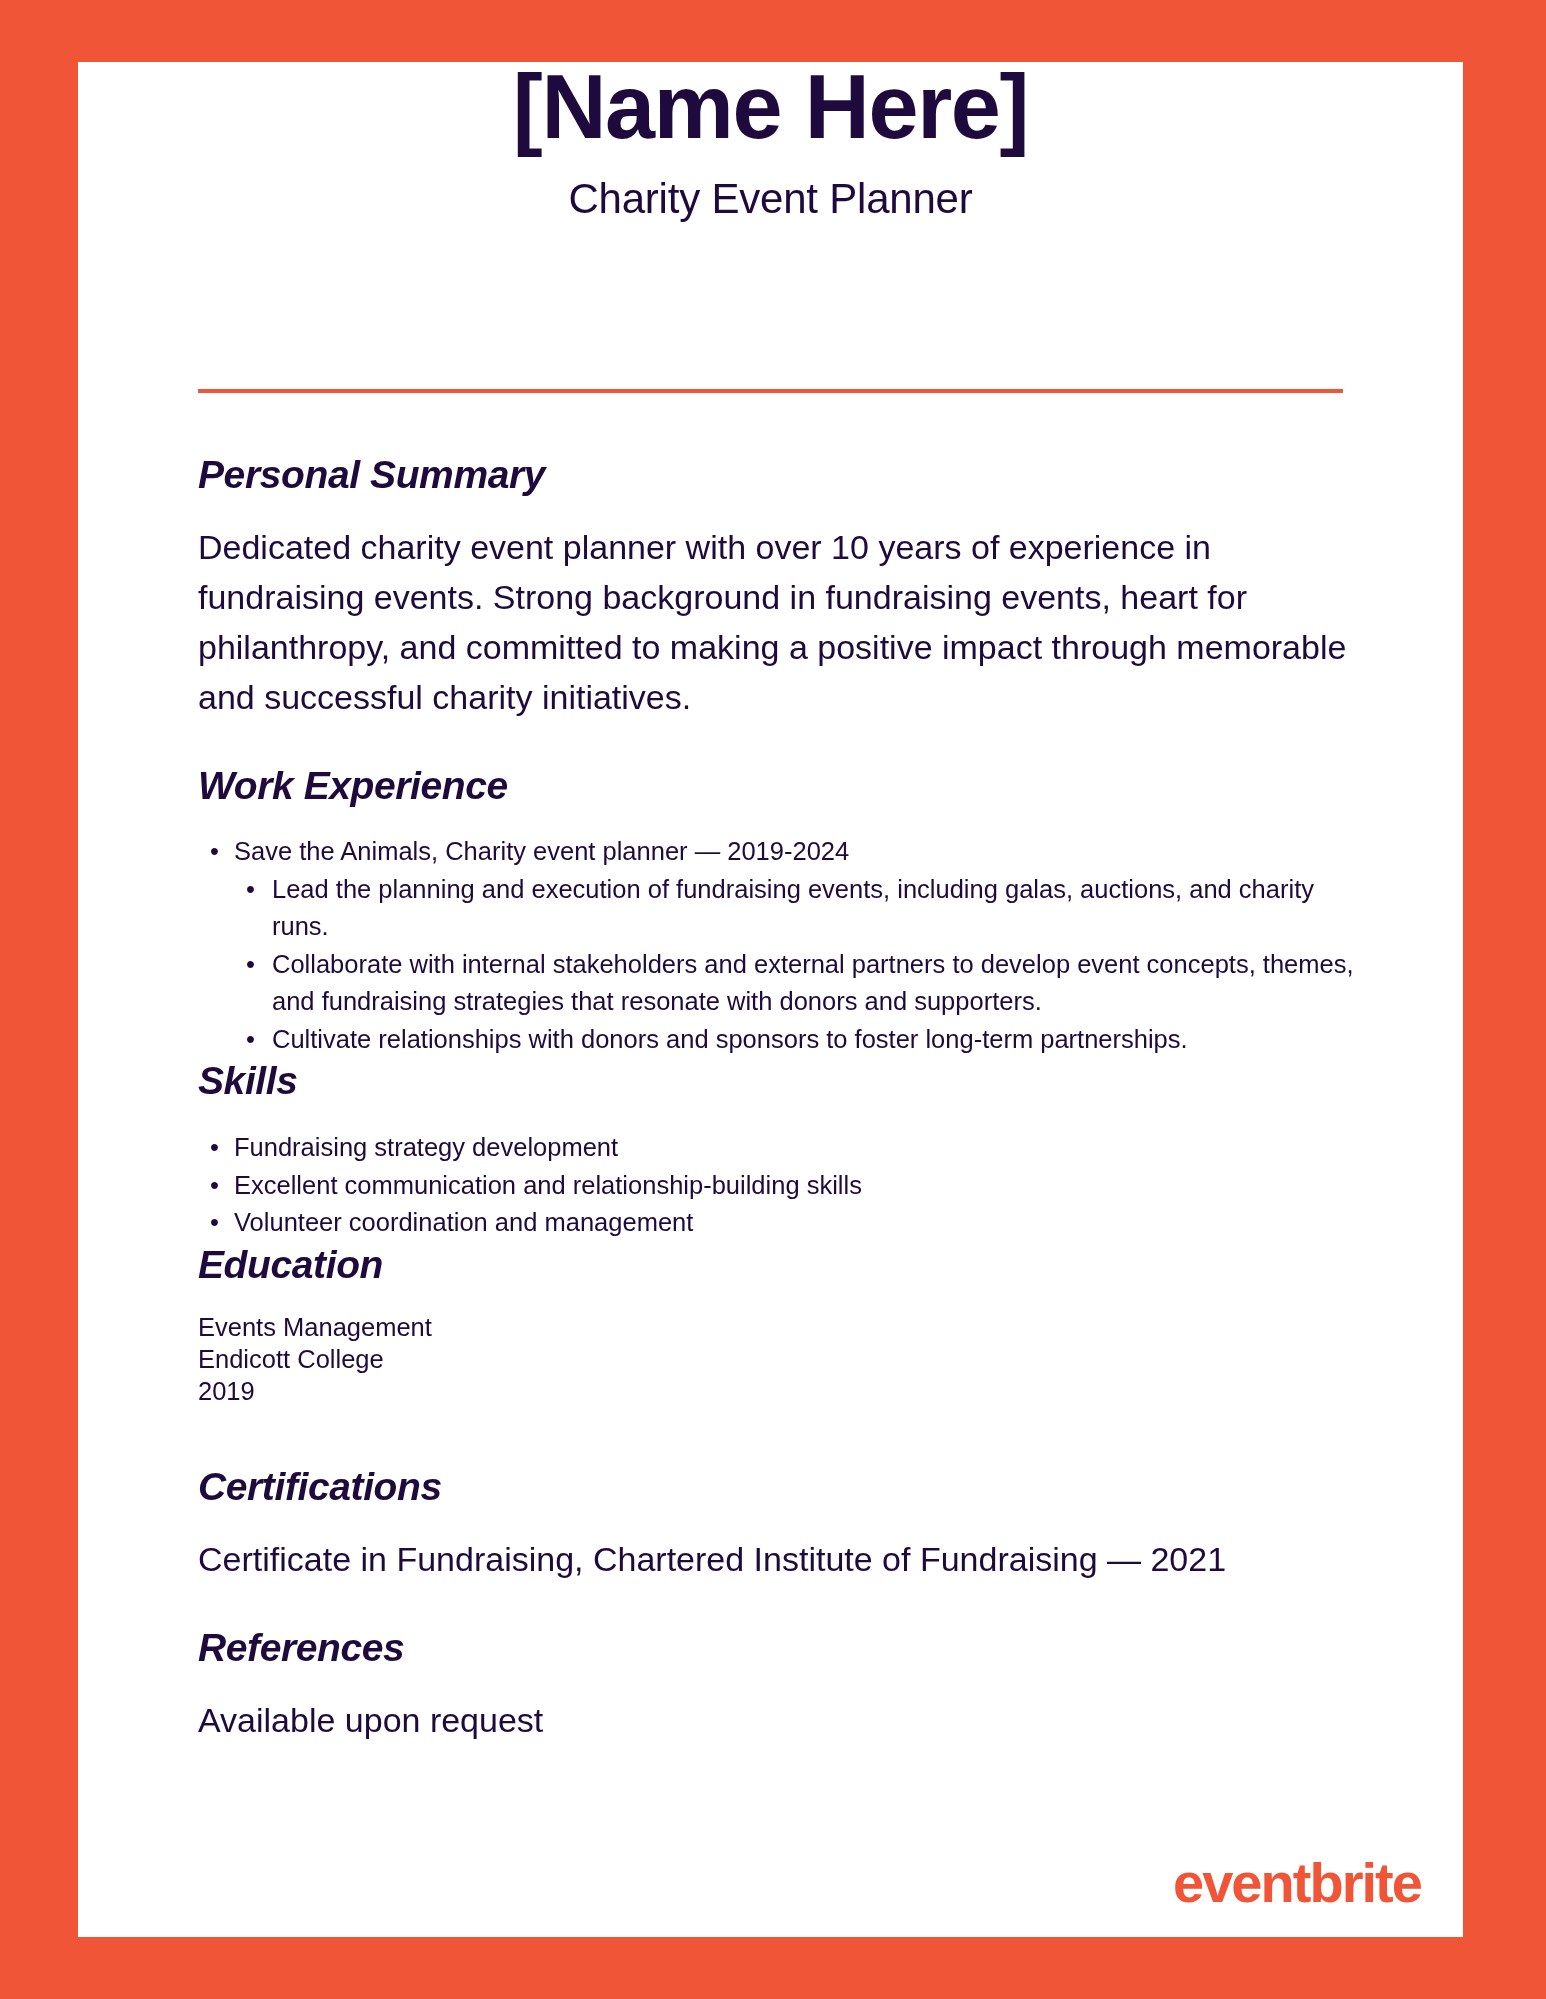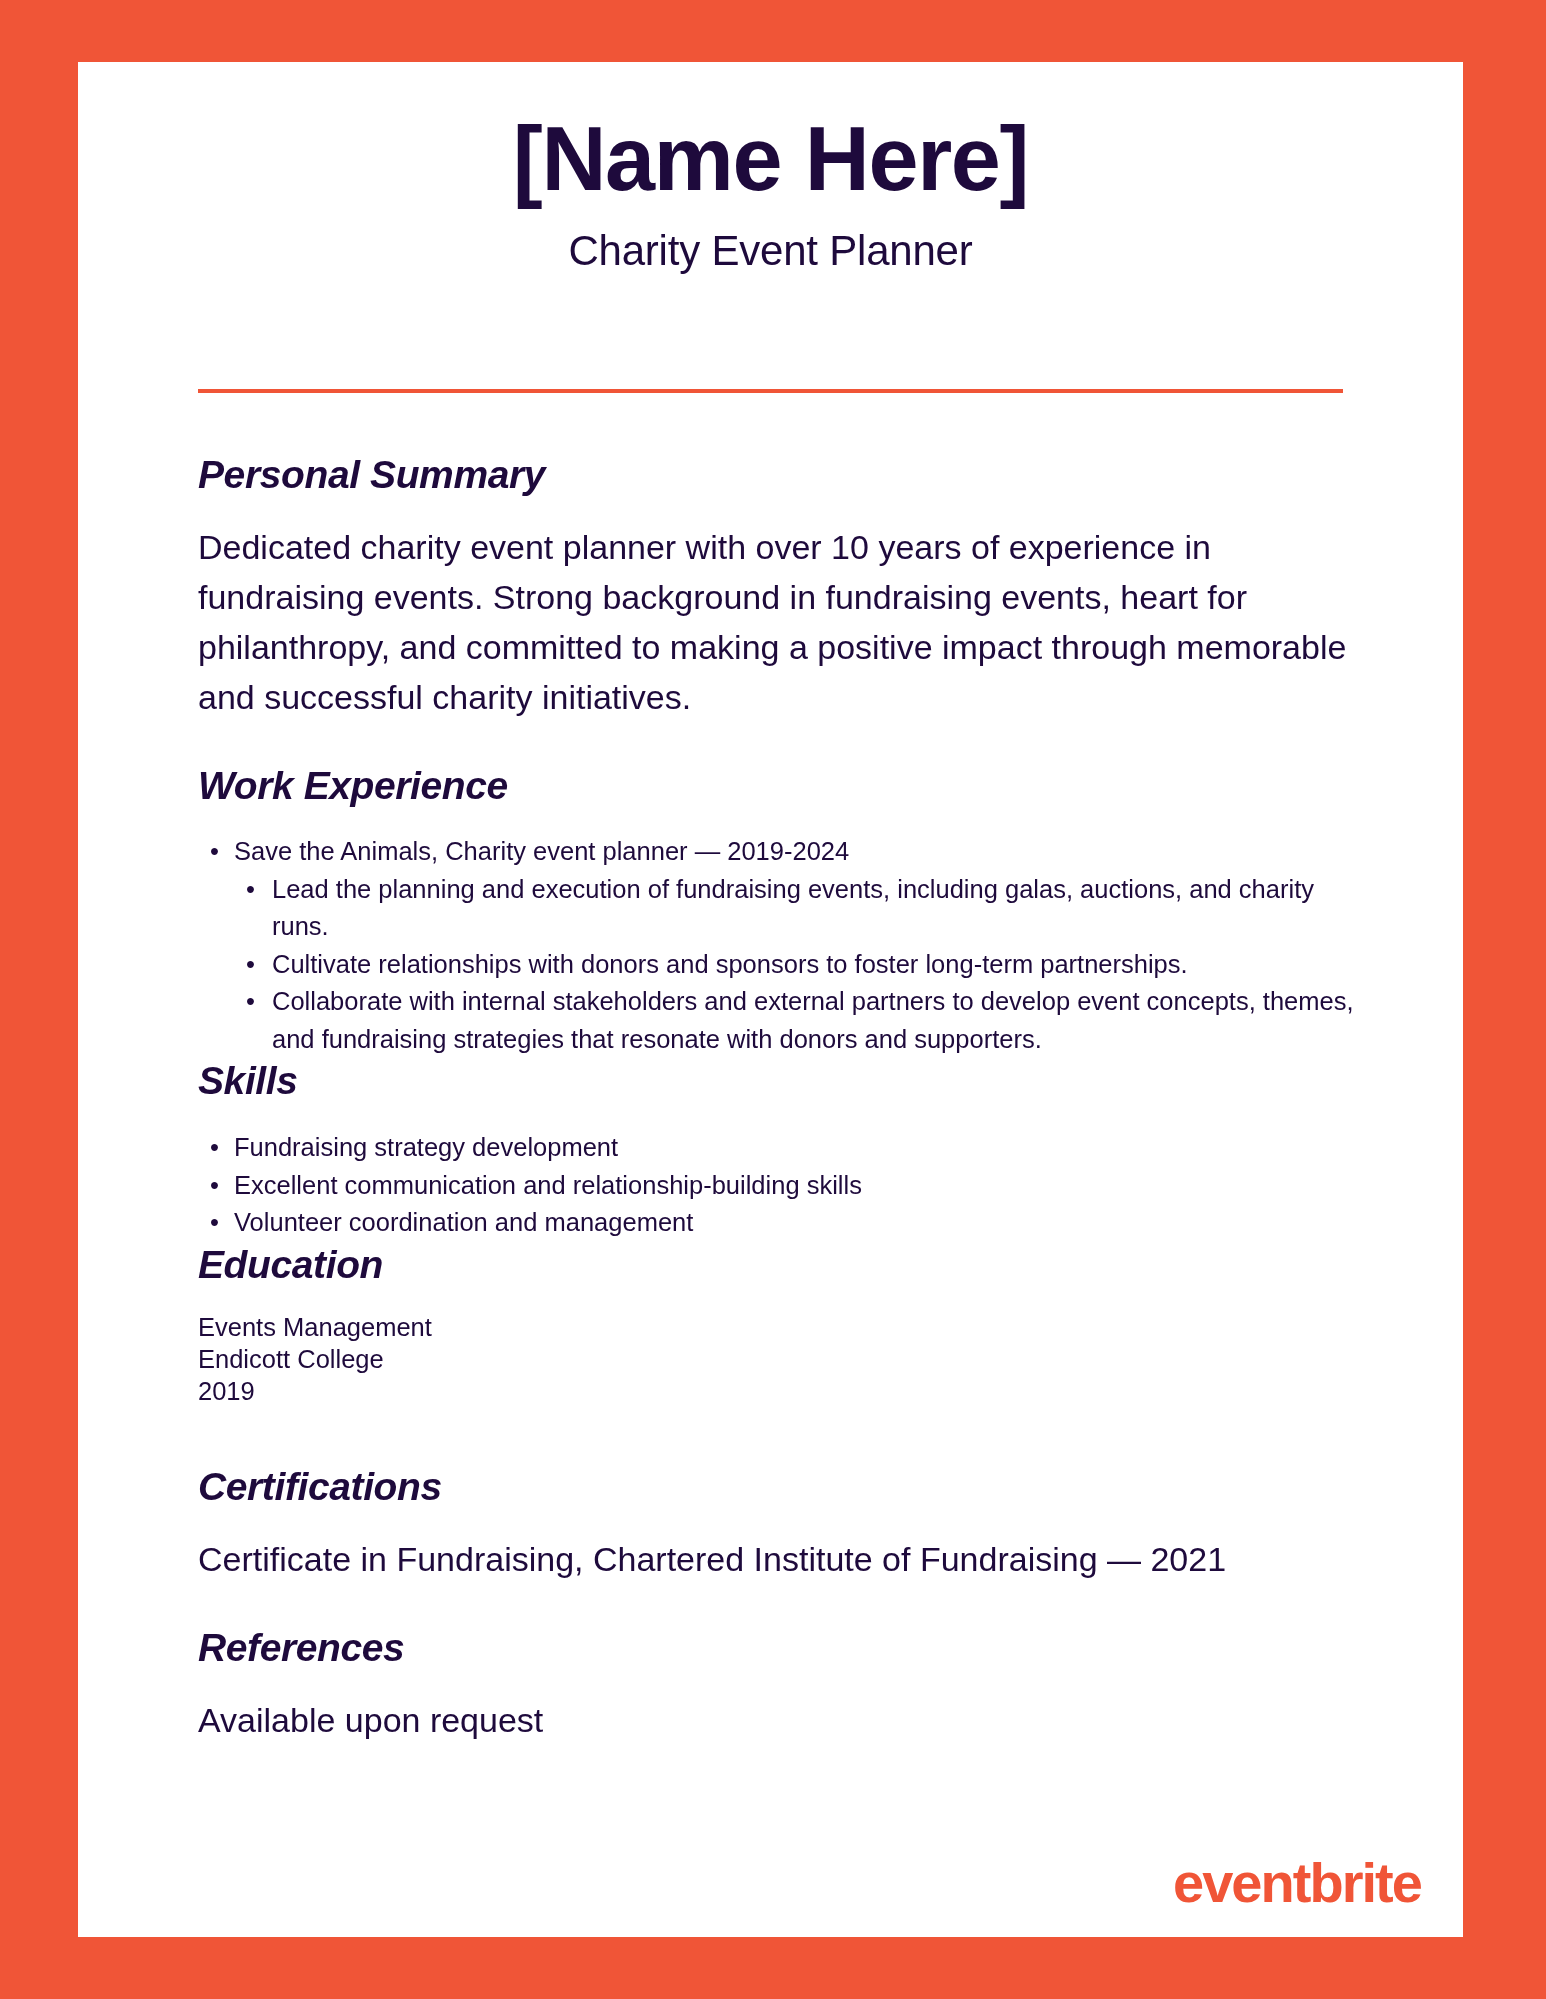--- a/index.html
+++ b/index.html
@@ -29,21 +29,20 @@
     left: 78px;
     top: 62px;
     width: 1385px;
     height: 1875px;
     background: #FFFFFF;
   }
 
   
   .header {
     text-align: center;
-    padding-top: 52px;
   }
 
   .name {
     font-size: 90px;
     line-height: 1.0;
     font-weight: 700;
     letter-spacing: -0.015em;
     color: #1E0A3C;
     white-space: nowrap;
   }
@@ -187,22 +186,22 @@
         <p class="body-text gap-after-para">Dedicated charity event planner with over 10 years of experience in fundraising events. Strong background in fundraising events, heart for philanthropy, and committed to making a positive impact through memorable and successful charity initiatives.</p>
       </div>
 
       <div class="section">
         <h2 class="section-heading">Work Experience</h2>
         <ul class="bullets gap-after-list">
           <li>
             <span class="li-text">Save the Animals, Charity event planner — 2019-2024</span>
             <ul class="sub-bullets">
               <li>Lead the planning and execution of fundraising events, including galas, auctions, and charity runs.</li>
+              <li>Collaborate with internal stakeholders and external partners to develop event concepts, themes, and fundraising strategies that resonate with donors and supporters.</li>
               <li>Cultivate relationships with donors and sponsors to foster long-term partnerships.</li>
-              <li>Collaborate with internal stakeholders and external partners to develop event concepts, themes, and fundraising strategies that resonate with donors and supporters.</li>
             </ul>
           </li>
         </ul>
       </div>
 
       <div class="section">
         <h2 class="section-heading">Skills</h2>
         <ul class="bullets gap-after-list">
           <li>Fundraising strategy development</li>
           <li>Excellent communication and relationship-building skills</li>

